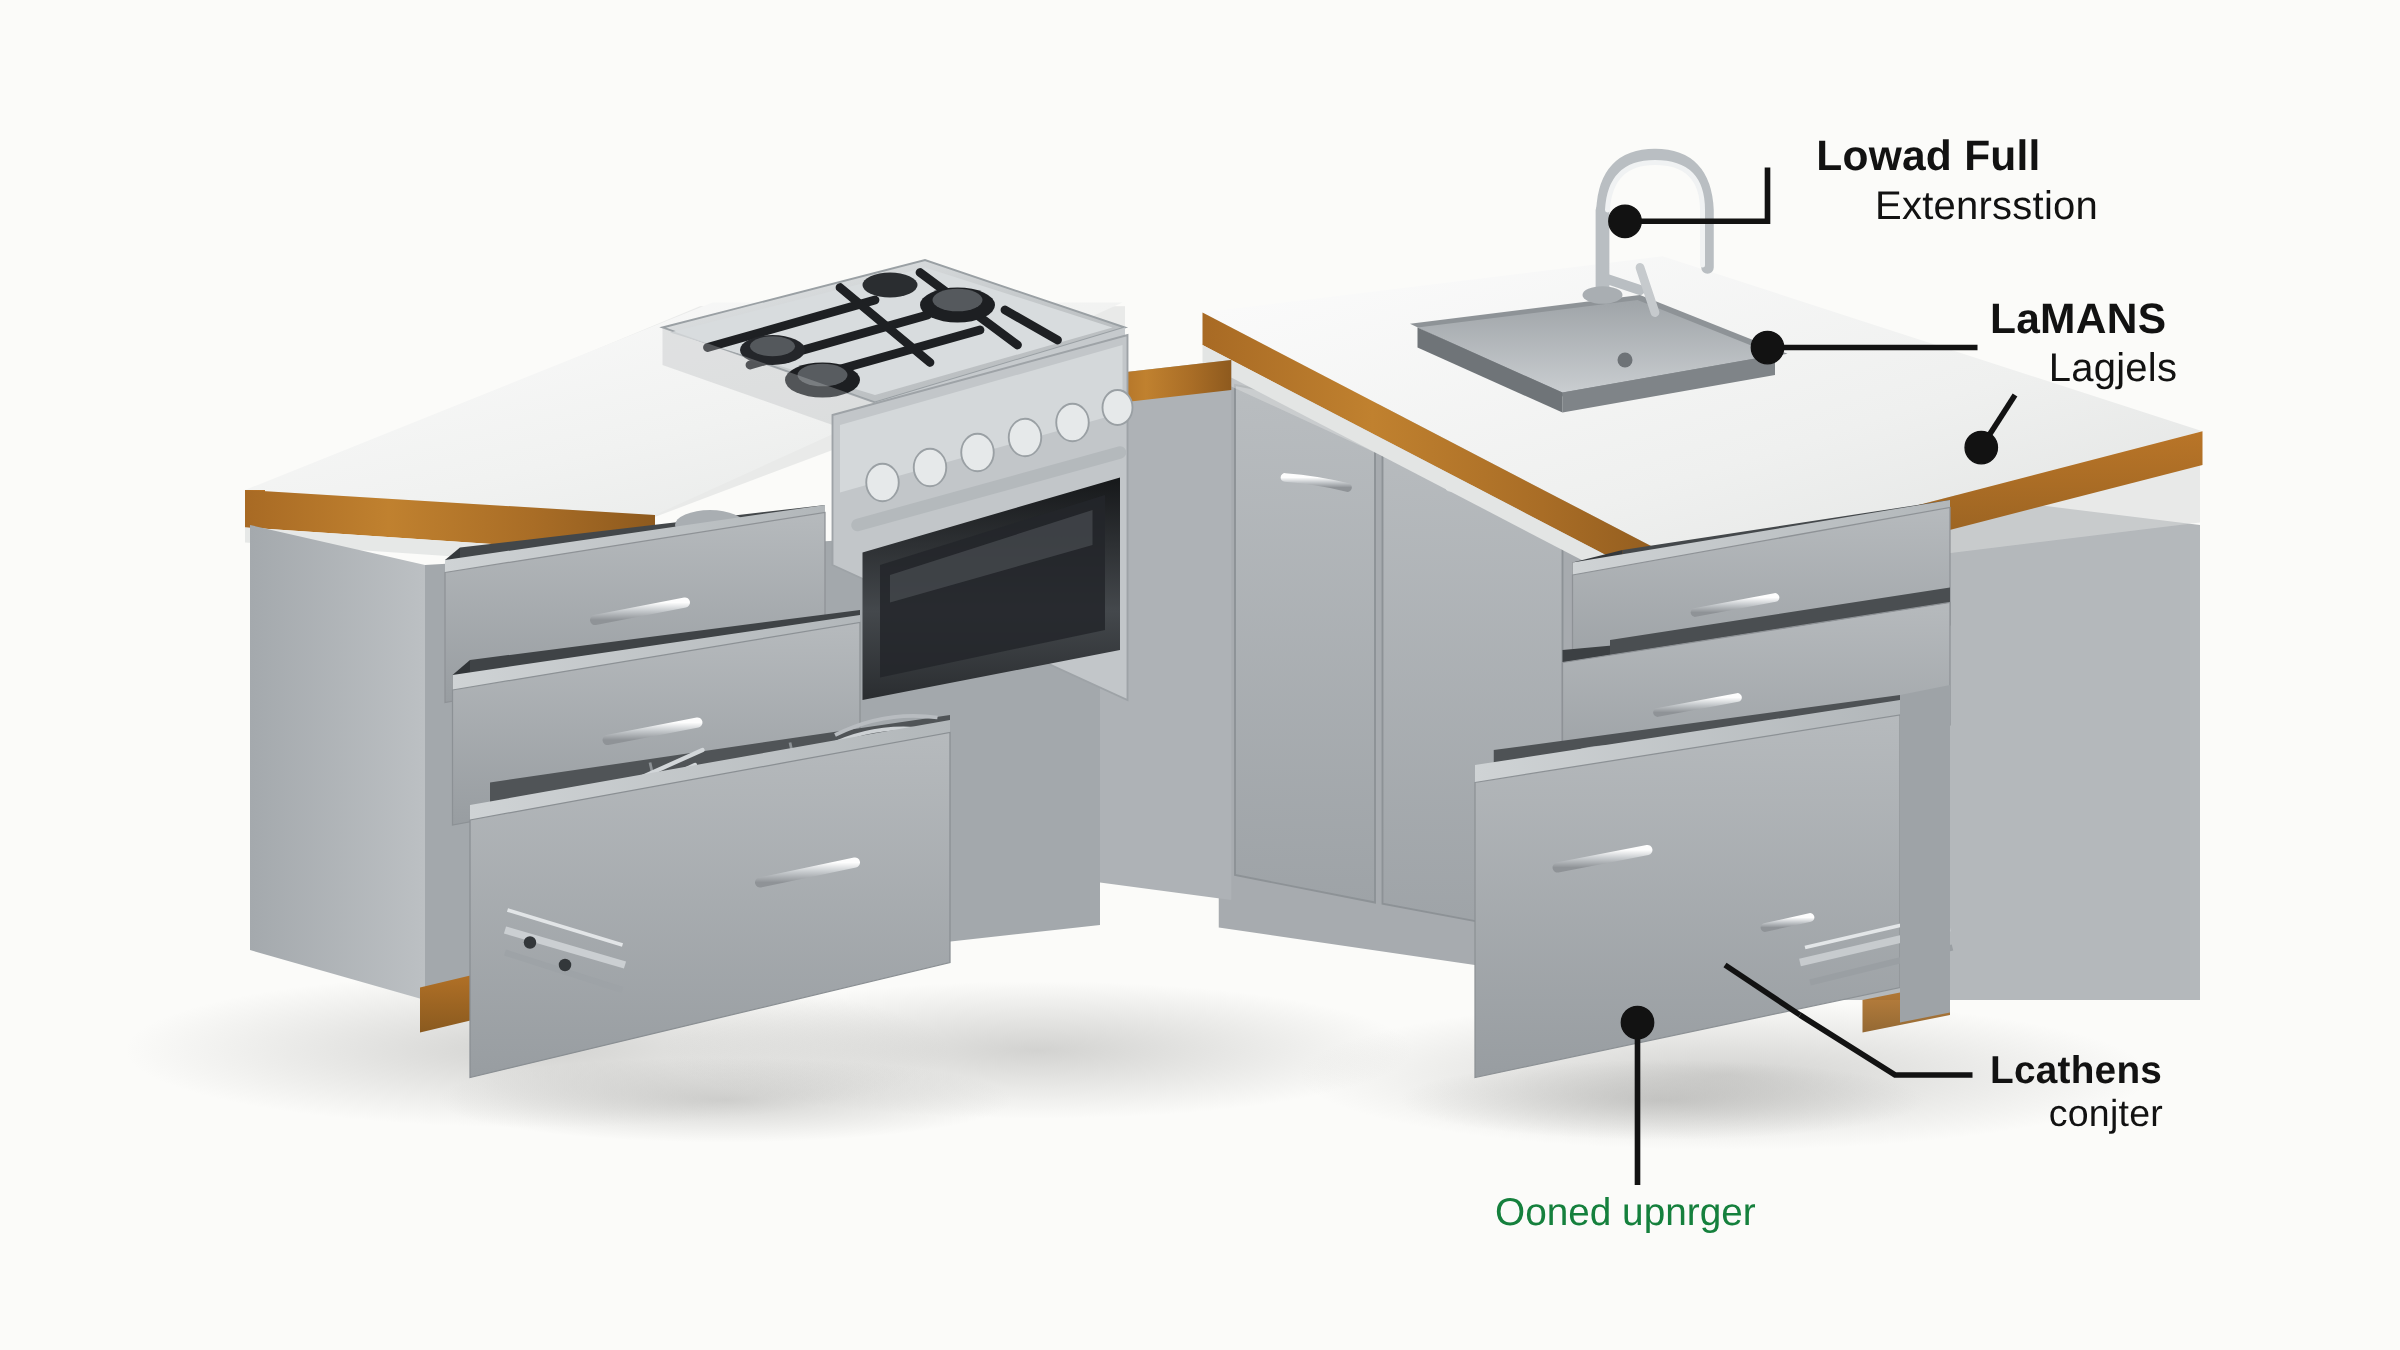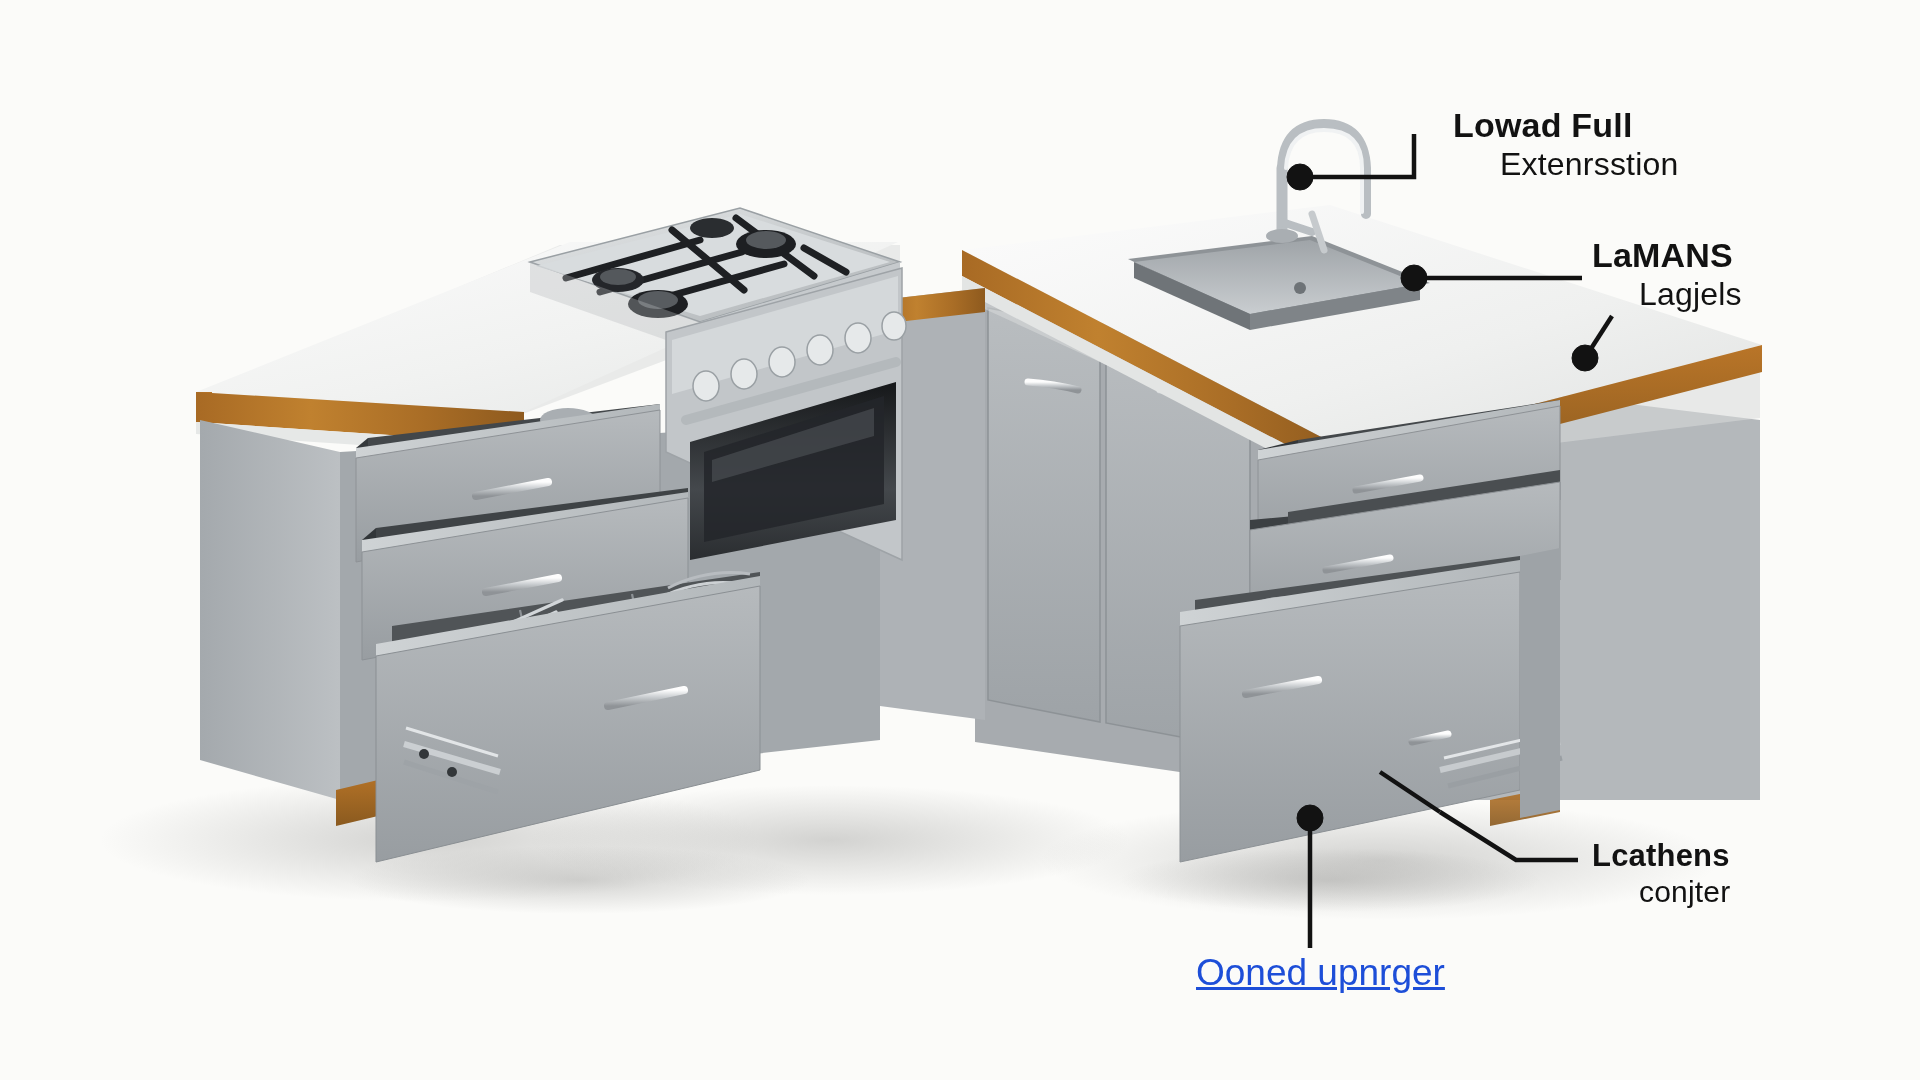--- a/index.html
+++ b/index.html
@@ -10,21 +10,21 @@
     font-family:"Liberation Sans","DejaVu Sans",sans-serif;
     position:relative;
   }
   #stage{position:absolute;inset:0;width:1920px;height:1008px;}
   #scene{position:absolute;inset:0;}
   .lbl{position:absolute;color:#121212;white-space:nowrap;line-height:1.0;}
   .lbl .t1{font-weight:700;font-size:34px;letter-spacing:.2px;display:block;}
   .lbl .t2{font-weight:400;font-size:32px;letter-spacing:.2px;display:block;margin-top:6px;margin-left:47px;}
   .lbl.sm .t1{font-size:31px;}
   .lbl.sm .t2{font-size:30px;}
-  .single{position:absolute;color:#1d4ed8;font-size:37px;font-weight:400;white-space:nowrap;text-decoration:underline;}
+  .single{position:absolute;color:#15803d;font-size:31px;font-weight:400;white-space:nowrap;}
 </style>
 </head>
 <body>
 
 <div id="stage">
 
   <svg id="scene" viewBox="0 0 1920 1080" width="1920" height="1080">
     <defs>
       <linearGradient id="gTopWhite" x1="0" y1="0" x2="1" y2="1">
         <stop offset="0%" stop-color="#fbfbfb"></stop>

